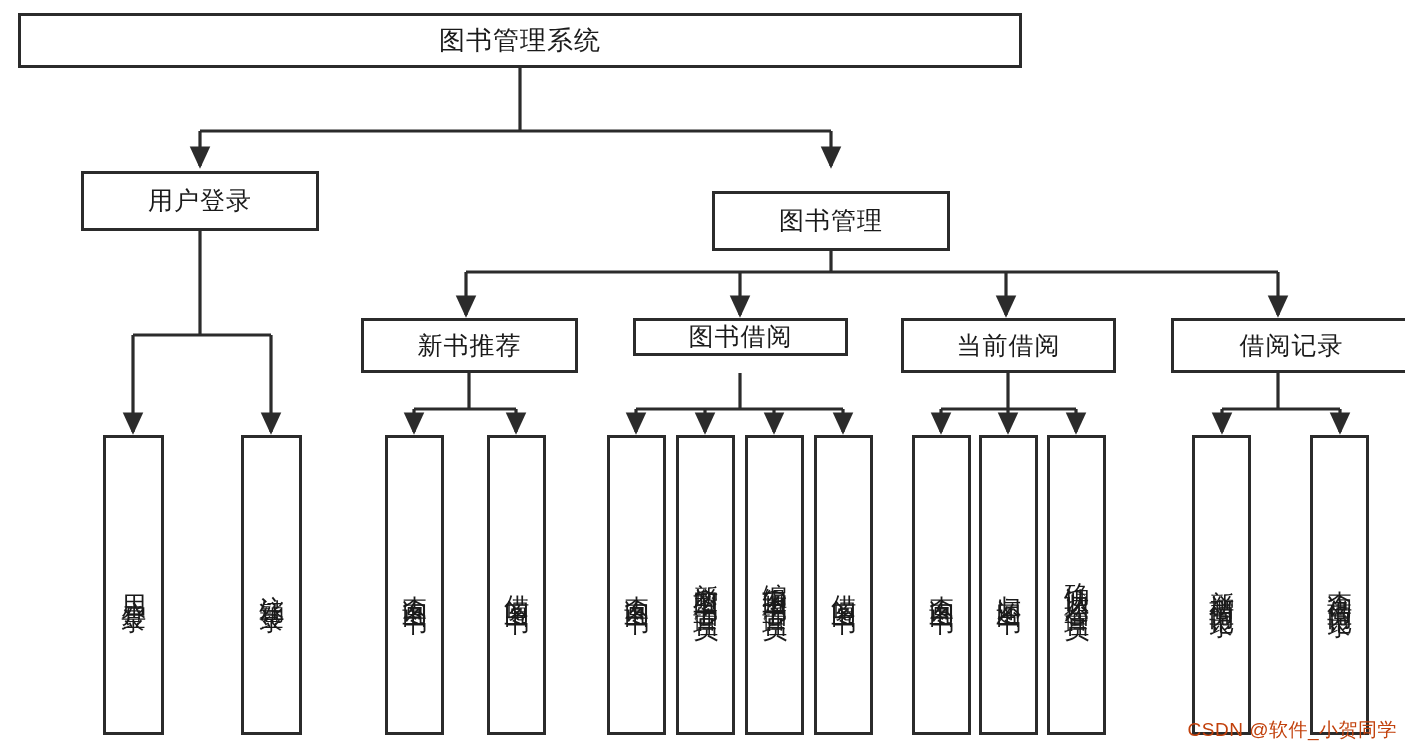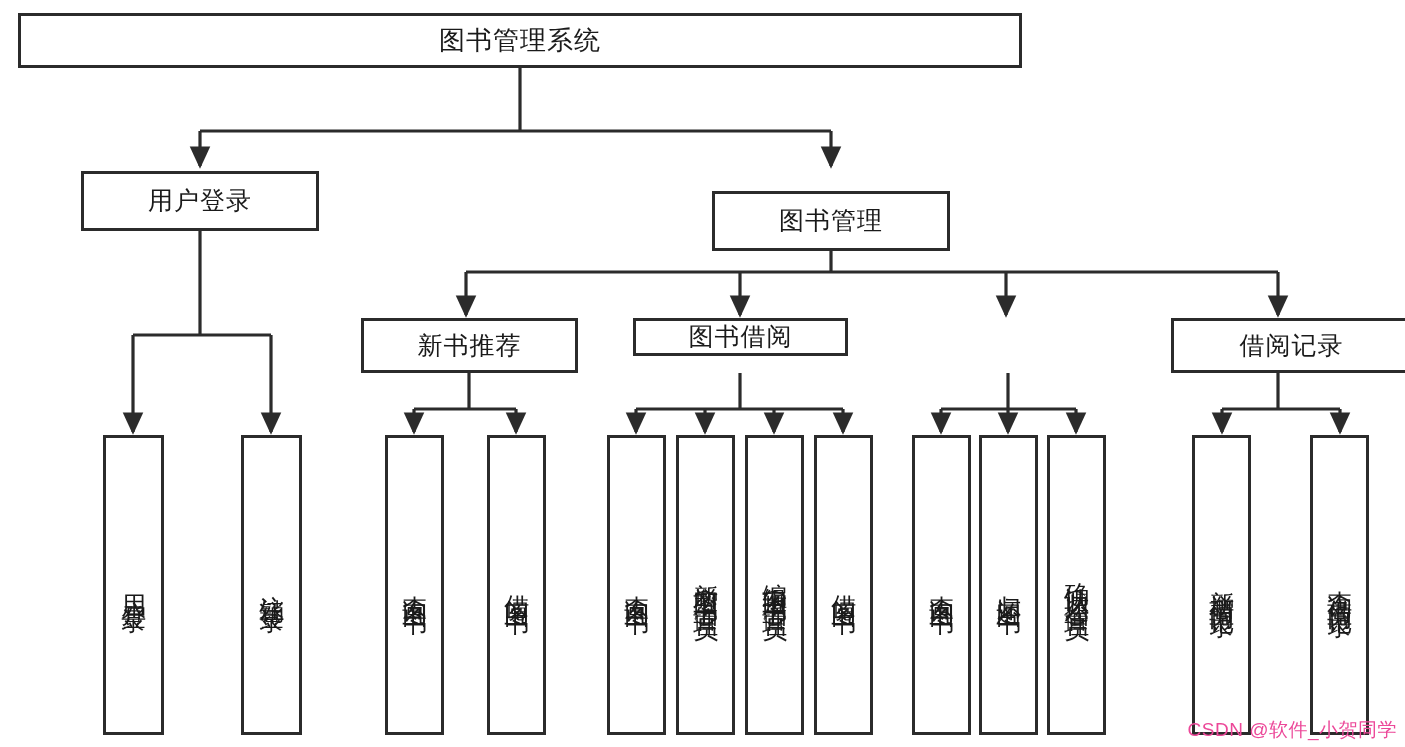--- a/index.html
+++ b/index.html
@@ -63,21 +63,21 @@
     font-size: 25px;
     line-height: 1.02;
     letter-spacing: 5px;
     max-height: 100%;
   }
   #watermark {
     position: absolute;
     right: 8px;
     bottom: 4px;
     font-size: 19px;
-    color: #ec4899;
+    color: #c2410c;
     letter-spacing: 0.5px;
     z-index: 5;
     white-space: nowrap;
   }
 </style>
 </head>
 <body>
 
 <div id="canvas">
 
@@ -144,20 +144,23 @@
   </div>
 
   <div class="node horiz" style="left:361px; top:318px; width:217px; height:55px;">
     <span class="label">新书推荐</span>
   </div>
 
   <div class="node horiz" style="left:633px; top:318px; width:215px; height:38px;">
     <span class="label">图书借阅</span>
   </div>
 
+  <div class="node horiz" style="left:901px; top:318px; width:215px; height:55px;">
+    <span class="label">当前借阅</span>
+  </div>
 
   <div class="node horiz" style="left:1171px; top:318px; width:241px; height:55px;">
     <span class="label">借阅记录</span>
   </div>
 
   <div class="node leaf" style="left:103px; top:435px; width:61px; height:300px;">
     <span class="label">用户登录</span>
   </div>
 
   <div class="node leaf" style="left:241px; top:435px; width:61px; height:300px;">

